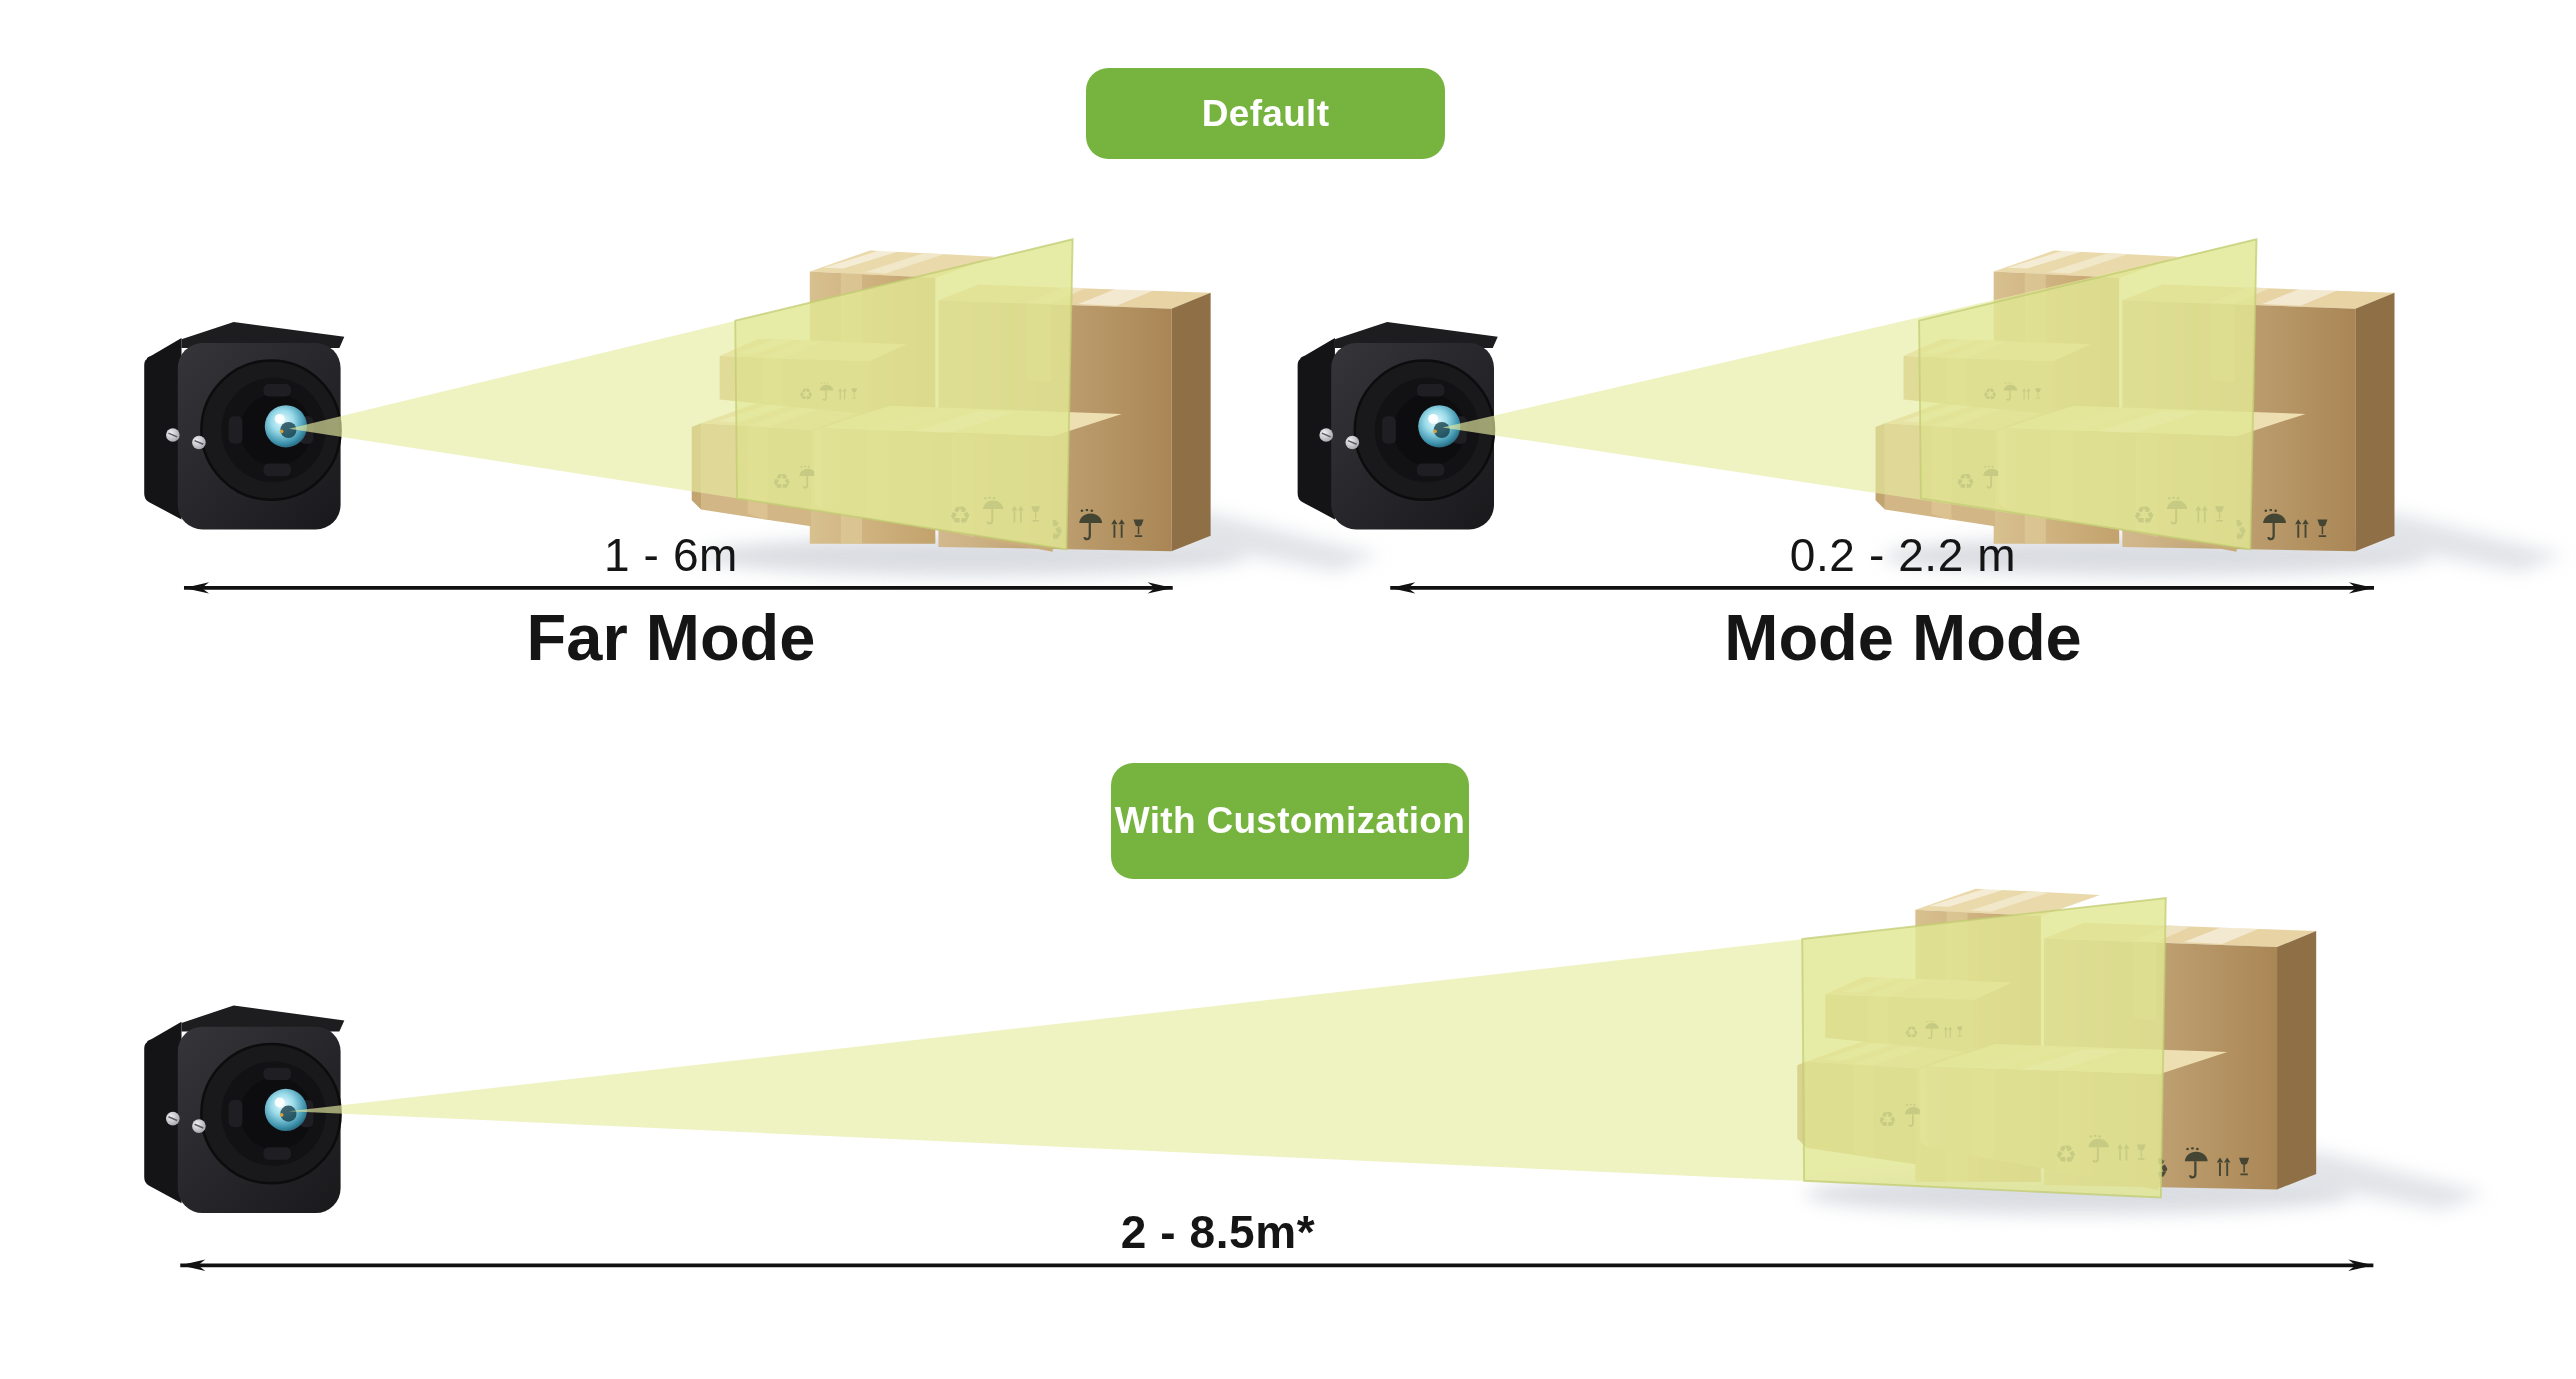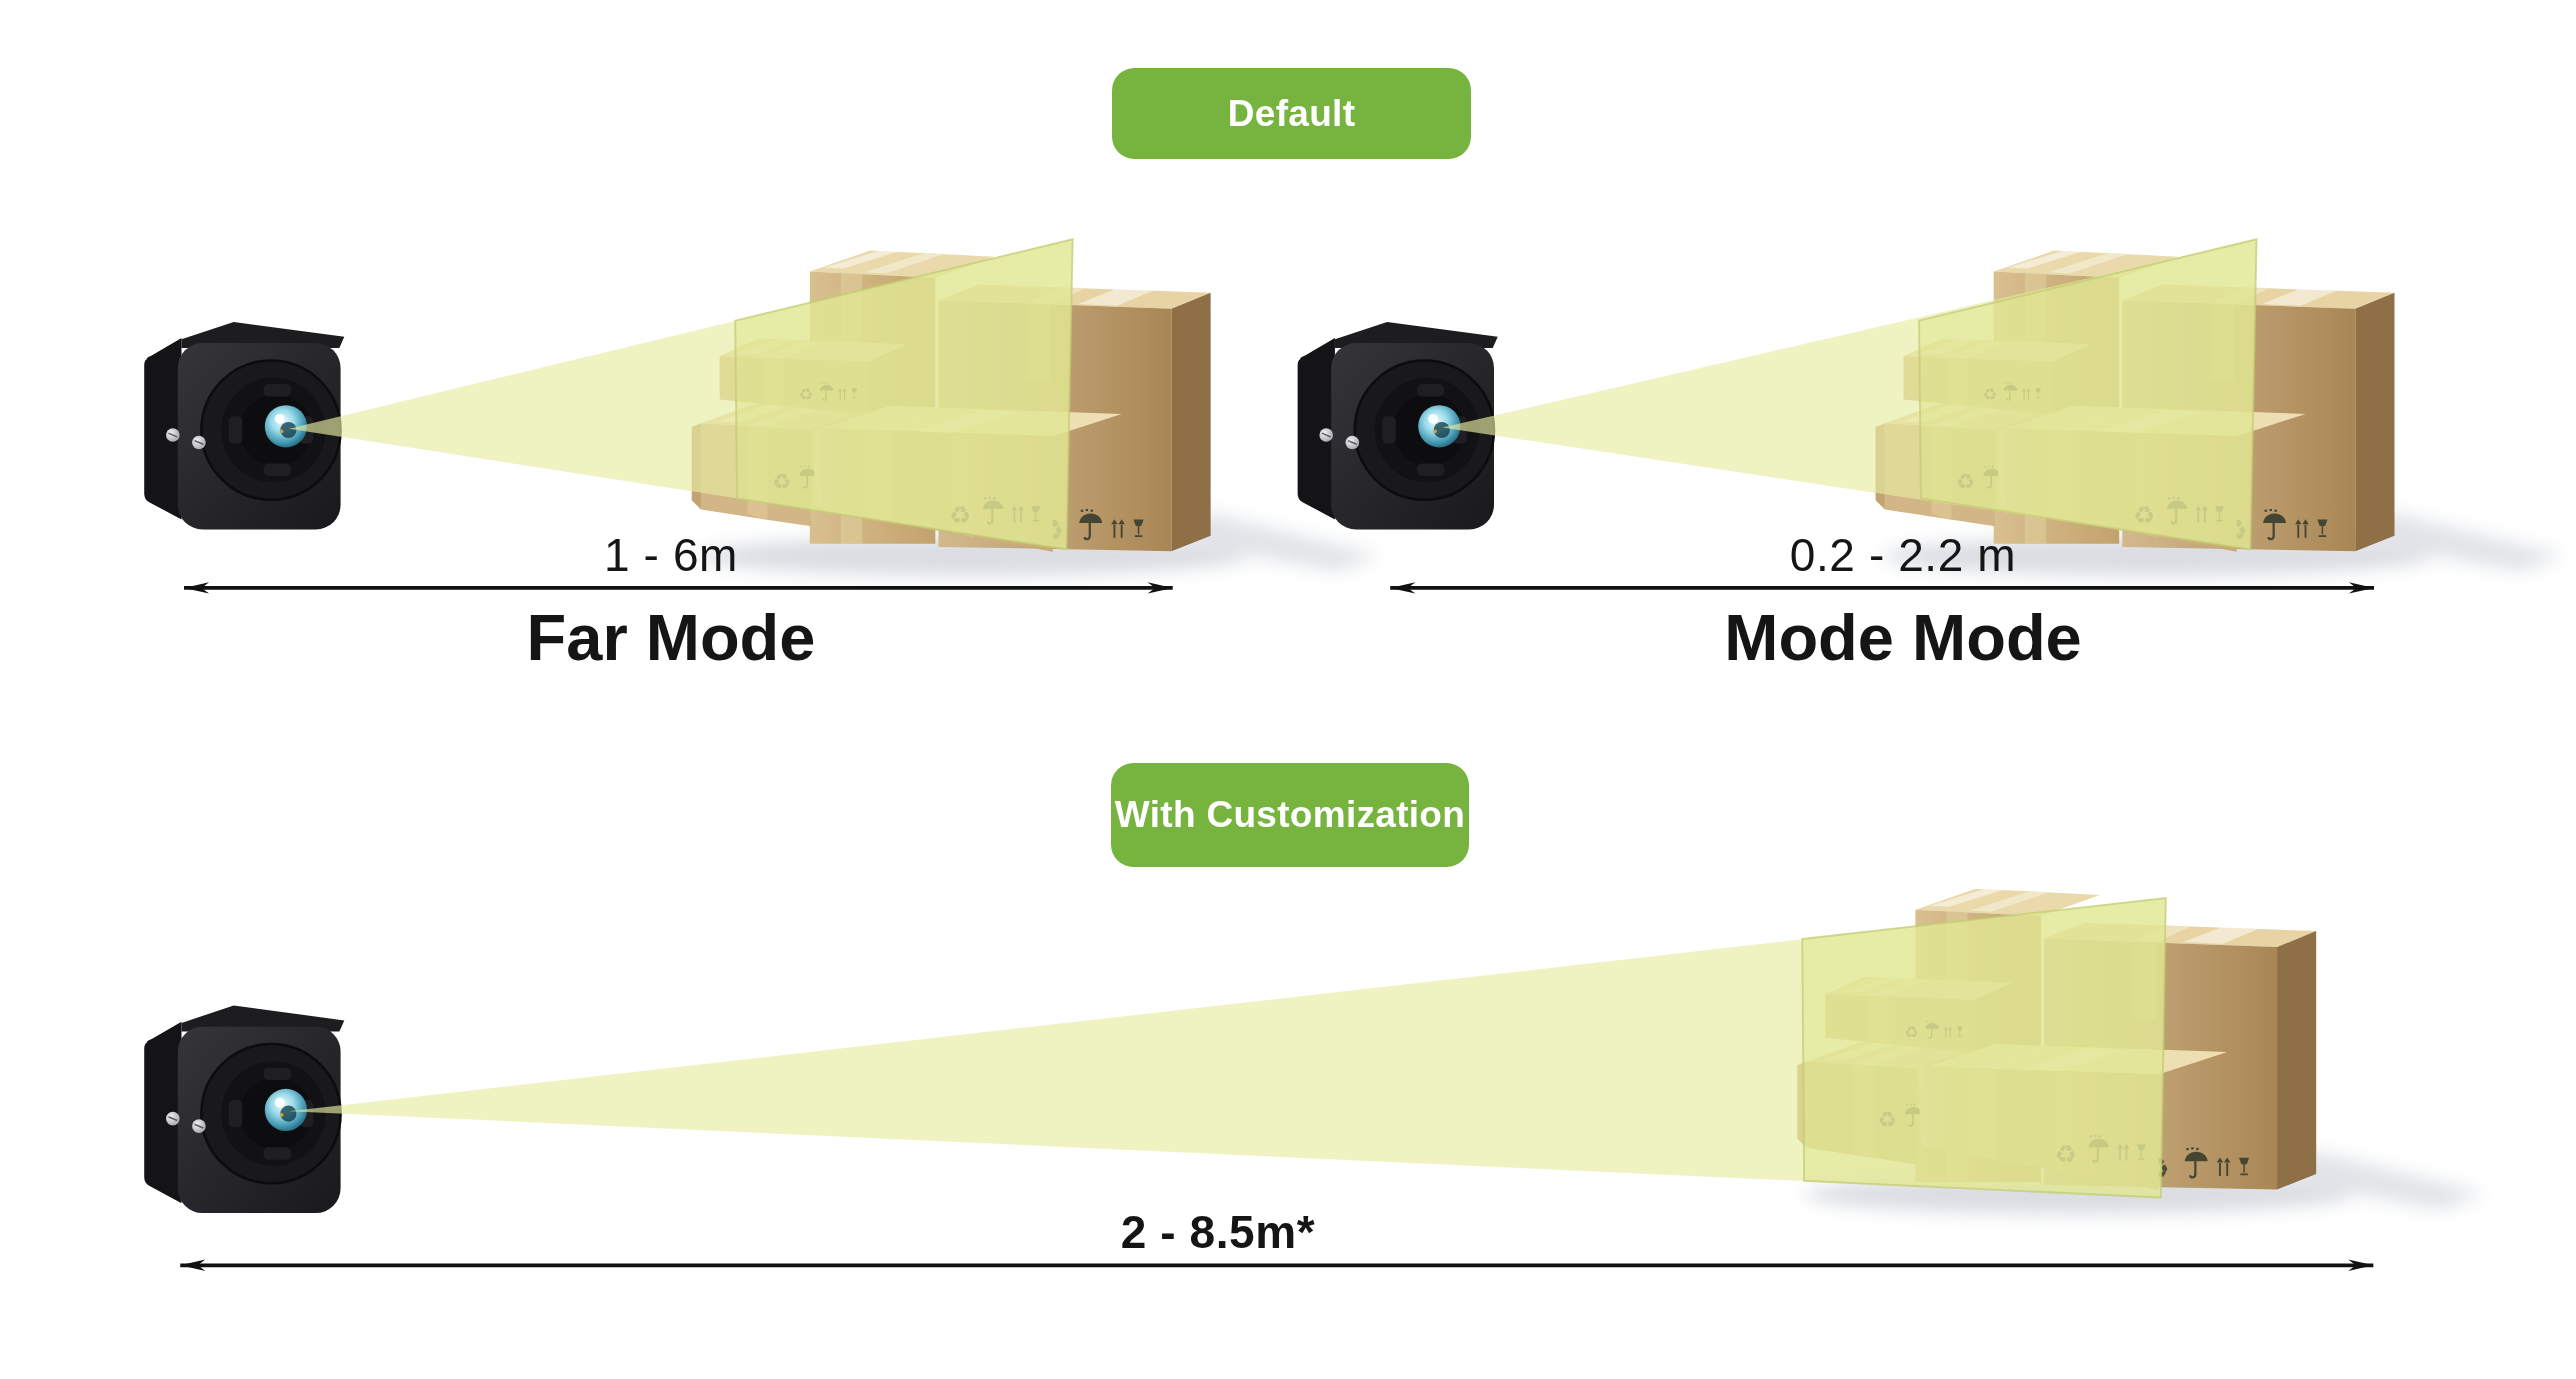--- a/index.html
+++ b/index.html
@@ -4,22 +4,22 @@
 <style>
   html,body{margin:0;padding:0;background:#ffffff;}
   body{width:2576px;height:1379px;overflow:hidden;font-family:"Liberation Sans",sans-serif;}
   .canvas{position:absolute;left:0;top:0;width:2576px;height:1379px;background:#ffffff;}
   .art{position:absolute;left:0;top:0;width:2576px;height:1379px;}
   .badge{
     position:absolute;display:flex;align-items:center;justify-content:center;
     background:var(--badge-green,#77B43F);color:var(--badge-text,#fff);
     font-weight:bold;font-size:37px;border-radius:22.4px;letter-spacing:0.3px;
   }
-  .badge-default{left:1112px;top:68px;width:359px;height:91px;}
-  .badge-custom{left:1111px;top:763px;width:358px;height:104px;}
+  .badge-default{left:1086px;top:68px;width:359px;height:91px;}
+  .badge-custom{left:1111px;top:763px;width:358px;height:116px;}
   .label{position:absolute;transform:translateX(-50%);white-space:nowrap;color:var(--label-text,#151515);text-align:center;}
   .range-label{font-size:46px;font-weight:500;letter-spacing:0.6px;}
   .mode-label{font-size:65px;font-weight:bold;}
   .lbl-range-far{left:671px;top:528px;}
   .lbl-mode-far{left:671px;top:600px;}
   .lbl-range-near{left:1903px;top:528px;}
   .lbl-mode-near{left:1903px;top:600px;}
   .lbl-range-custom{left:1218px;top:1205px;font-weight:bold;}
   .cone{fill:var(--cone-yellow,#E7EBA0);fill-opacity:.65;}
   .plane{fill:var(--plane-yellow,#DDE38C);fill-opacity:.5;stroke:#c2cc72;stroke-opacity:.75;stroke-width:3;}

